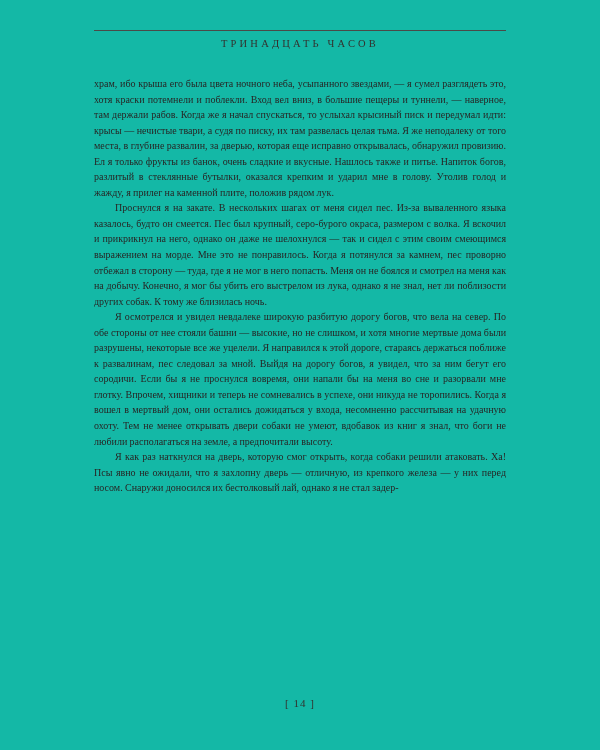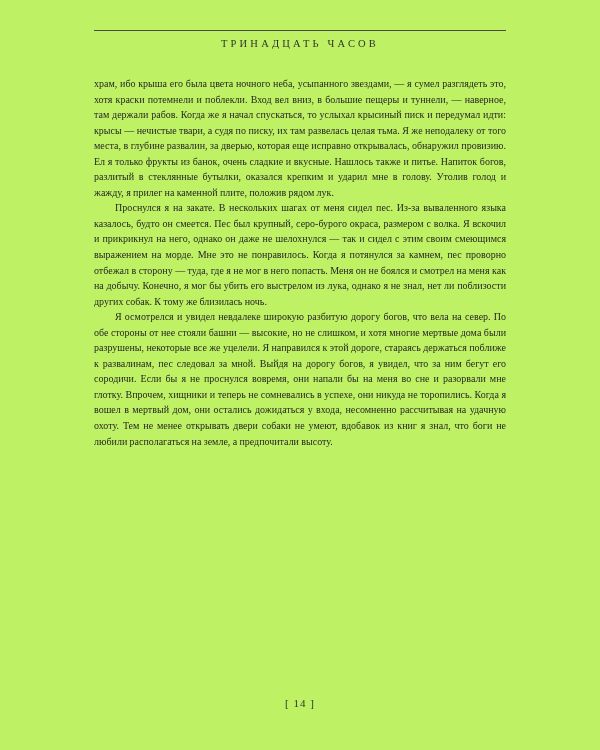--- a/index.html
+++ b/index.html
@@ -11,21 +11,21 @@
     height: 750px;
     background: #f5f4ef;
     color: #272625;
     font-family: "Liberation Serif", "DejaVu Serif", serif;
     overflow: hidden;
   }
   .page {
     position: relative;
     width: 600px;
     height: 750px;
-    background: #bef264;
+    background: #14b8a6;
   }
   .running-head {
     position: absolute;
     top: 0;
     left: 94px;
     width: 412px;
     text-align: center;
   }
   .head-rule {
     border: none;
@@ -77,17 +77,18 @@
 
   <div class="running-head">
     <hr class="head-rule">
     <div class="head-title">ТРИНАДЦАТЬ ЧАСОВ</div>
   </div>
 
   <div class="body-text">
       <p class="continuation">храм, ибо крыша его была цвета ночного неба, усыпанного звездами, — я сумел разглядеть это, хотя краски потемнели и поблекли. Вход вел вниз, в большие пещеры и туннели, — наверное, там держали рабов. Когда же я начал спускаться, то услыхал крысиный писк и передумал идти: крысы — нечистые твари, а судя по писку, их там развелась целая тьма. Я же неподалеку от того места, в глубине развалин, за дверью, которая еще исправно открывалась, обнаружил провизию. Ел я только фрукты из банок, очень сладкие и вкусные. Нашлось также и питье. Напиток богов, разлитый в стеклянные бутылки, оказался крепким и ударил мне в голову. Утолив голод и жажду, я прилег на каменной плите, положив рядом лук.</p>
       <p>Проснулся я на закате. В нескольких шагах от меня сидел пес. Из-за вываленного языка казалось, будто он смеется. Пес был крупный, серо-бурого окраса, размером с волка. Я вскочил и прикрикнул на него, однако он даже не шелохнулся — так и сидел с этим своим смеющимся выражением на морде. Мне это не понравилось. Когда я потянулся за камнем, пес проворно отбежал в сторону — туда, где я не мог в него попасть. Меня он не боялся и смотрел на меня как на добычу. Конечно, я мог бы убить его выстрелом из лука, однако я не знал, нет ли поблизости других собак. К тому же близилась ночь.</p>
       <p>Я осмотрелся и увидел невдалеке широкую разбитую дорогу богов, что вела на север. По обе стороны от нее стояли башни — высокие, но не слишком, и хотя многие мертвые дома были разрушены, некоторые все же уцелели. Я направился к этой дороге, стараясь держаться поближе к развалинам, пес следовал за мной. Выйдя на дорогу богов, я увидел, что за ним бегут его сородичи. Если бы я не проснулся вовремя, они напали бы на меня во сне и разорвали мне глотку. Впрочем, хищники и теперь не сомневались в успехе, они никуда не торопились. Когда я вошел в мертвый дом, они остались дожидаться у входа, несомненно рассчитывая на удачную охоту. Тем не менее открывать двери собаки не умеют, вдобавок из книг я знал, что боги не любили располагаться на земле, а предпочитали высоту.</p>
+      <p>Я как раз наткнулся на дверь, которую смог открыть, когда собаки решили атаковать. Ха! Псы явно не ожидали, что я захлопну дверь — отличную, из крепкого железа — у них перед носом. Снаружи доносился их бестолковый лай, однако я не стал задер-</p>
     </div>
 
   <div class="folio">[ 14 ]</div>
 
 </div>
 
 </body></html>

